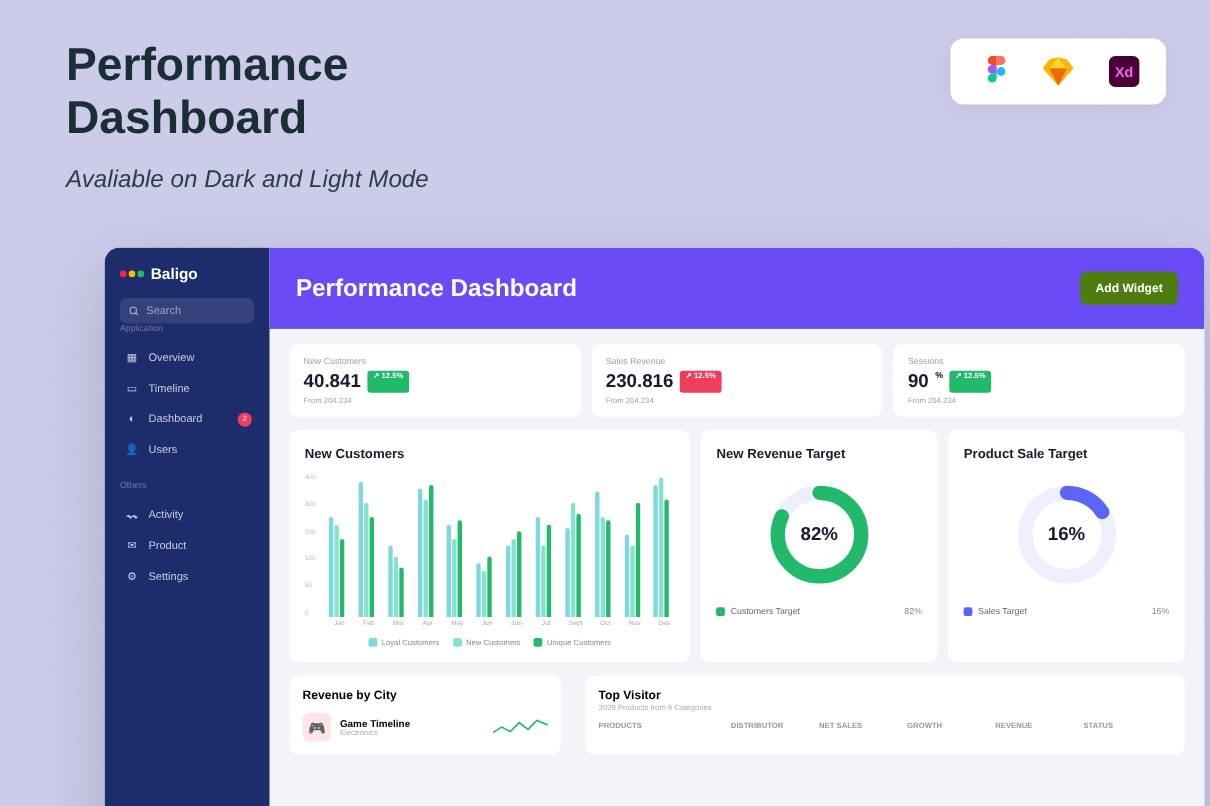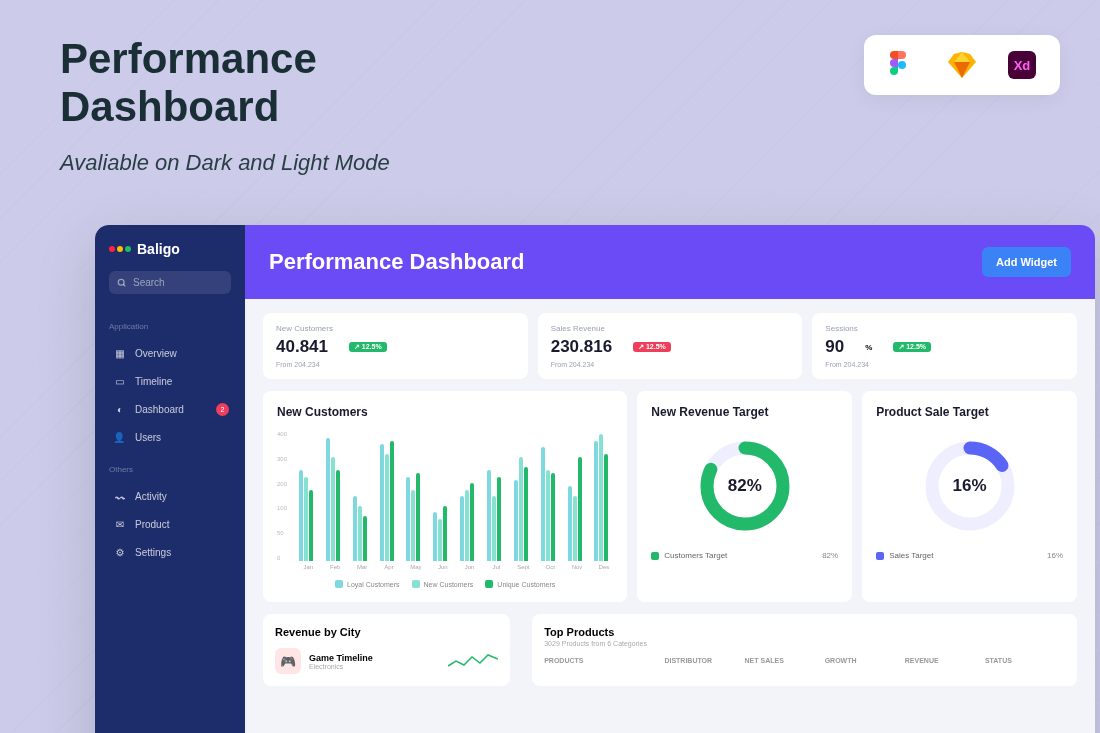--- a/index.html
+++ b/index.html
@@ -2,43 +2,43 @@
 <html><head>
 <meta charset="utf-8">
 <style>
 * { margin: 0; padding: 0; box-sizing: border-box; font-family: -apple-system, BlinkMacSystemFont, 'Segoe UI', sans-serif; }
 body { width: 1100px; height: 733px; background: #ccccea; overflow: hidden; position: relative; }
 .bg-lines { position: absolute; inset: 0; background-image: repeating-linear-gradient(135deg, transparent, transparent 30px, rgba(100,100,160,0.04) 30px, rgba(100,100,160,0.04) 31px); }
 .promo-header { position: absolute; top: 35px; left: 60px; z-index: 10; }
 .promo-title { font-size: 42px; font-weight: 800; color: #1a2e35; line-height: 1.15; }
 .promo-sub { font-size: 22px; color: #2a3e45; margin-top: 18px; font-weight: 400; font-style: italic; }
 .tools-card { position: absolute; top: 35px; right: 40px; background: #fff; border-radius: 12px; padding: 16px 24px; display: flex; gap: 32px; align-items: center; z-index: 10; box-shadow: 0 4px 20px rgba(0,0,0,0.06); }
-.tool-icon { width: 28px; height: 28px; display: flex; align-items: center; justify-content: flex-start; }
+.tool-icon { width: 28px; height: 28px; display: flex; align-items: center; justify-content: flex-end; }
 .app-window { position: absolute; top: 225px; left: 95px; width: 1000px; height: 604px; background: #f3f4f9; border-radius: 14px 14px 0 0; overflow: hidden; box-shadow: 0 20px 60px rgba(0,0,0,0.15); display: flex; }
 .sidebar { width: 150px; background: #1d2c6b; padding: 16px 14px; flex-shrink: 0; }
 .brand { display: flex; align-items: center; gap: 6px; margin-bottom: 14px; }
 .brand-dots { display: flex; gap: 2px; }
 .bd { width: 6px; height: 6px; border-radius: 50%; }
 .brand-name { color: #fff; font-size: 14px; font-weight: 600; }
-.search-box { background: rgba(255,255,255,0.1); border-radius: 6px; padding: 6px 8px; display: flex; align-items: center; gap: 6px; margin-bottom: 28px; }
+.search-box { background: rgba(255,255,255,0.1); border-radius: 6px; padding: 6px 8px; display: flex; align-items: center; gap: 6px; margin-bottom: 0; }
 .search-box span { color: rgba(255,255,255,0.5); font-size: 10px; }
 .section-label { color: rgba(255,255,255,0.35); font-size: 8px; margin-bottom: 8px; }
 .nav-item { display: flex; align-items: center; gap: 8px; padding: 7px 4px; color: rgba(255,255,255,0.75); font-size: 10px; cursor: pointer; border-radius: 4px; position: relative; }
 .nav-item .icon { width: 14px; height: 14px; display: flex; align-items: center; justify-content: center; }
 .nav-badge { position: absolute; right: 2px; background: #ef3e5c; color: #fff; border-radius: 50%; width: 13px; height: 13px; font-size: 7px; display: flex; align-items: center; justify-content: center; }
 .nav-section2 { margin-top: 14px; }
 .main-area { flex: 1; display: flex; flex-direction: column; }
 .topbar { background: #6a4bf5; padding: 22px 24px; display: flex; justify-content: space-between; align-items: center; }
 .page-title { color: #fff; font-size: 22px; font-weight: 700; }
-.add-btn { background: #3b82f6; color: #fff; border: none; padding: 9px 14px; border-radius: 6px; font-size: 11px; font-weight: 600; cursor: pointer; }
+.add-btn { background: #4d7c0f; color: #fff; border: none; padding: 9px 14px; border-radius: 6px; font-size: 11px; font-weight: 600; cursor: pointer; }
 .content { padding: 14px 18px; overflow: hidden; }
 .stats-row { display: flex; gap: 10px; margin-bottom: 12px; }
 .stat-card { background: #fff; border-radius: 8px; padding: 11px 13px; flex: 1; }
 .stat-label { color: #9ba1b5; font-size: 8px; margin-bottom: 4px; }
-.stat-val-row { display: flex; align-items: center; gap: 21px; }
+.stat-val-row { display: flex; gap: 6px; }
 .stat-value { font-size: 17px; font-weight: 700; color: #1a1a2e; }
 .stat-pct { font-size: 8px; font-weight: 700; }
 .stat-badge { padding: 1px 5px; border-radius: 3px; font-size: 7px; font-weight: 600; }
 .badge-green { background: #22b96a; color: #fff; }
 .badge-red { background: #ef3e5c; color: #fff; }
 .stat-from { color: #9ba1b5; font-size: 7px; margin-top: 4px; }
 .mid-row { display: flex; gap: 10px; margin-bottom: 12px; }
 .chart-card { background: #fff; border-radius: 8px; padding: 14px; }
 .chart-card h3 { font-size: 12px; font-weight: 700; color: #1a1a2e; margin-bottom: 12px; }
 .chart-main { flex: 1.8; }
@@ -345,21 +345,21 @@
             <div class="rev-info">
               <div>Game Timeline</div>
               <div>Electronics</div>
             </div>
             <svg class="spark" width="50" height="20" viewBox="0 0 50 20">
                 <polyline points="0,15 8,10 16,14 24,6 32,12 40,4 50,8" fill="none" stroke="#22b96a" stroke-width="1.5"></polyline>
               </svg>
           </div>
         </div>
         <div class="top-card">
-          <h3>Top Products</h3>
+          <h3>Top Visitor</h3>
           <div class="top-sub">3029 Products from 6 Categories</div>
           <div class="table-head">
               <span>PRODUCTS</span>
               <span>DISTRIBUTOR</span>
               <span>NET SALES</span>
               <span>GROWTH</span>
               <span>REVENUE</span>
               <span>STATUS</span>
             </div>
         </div>

